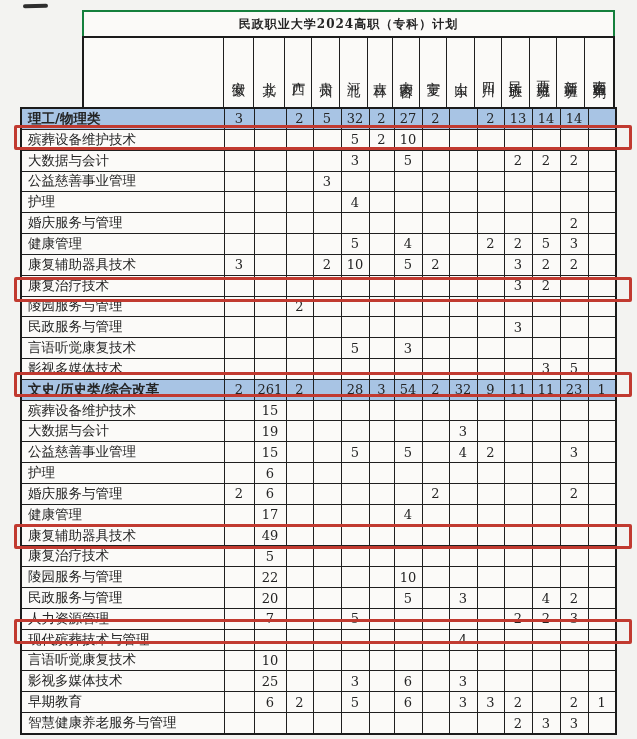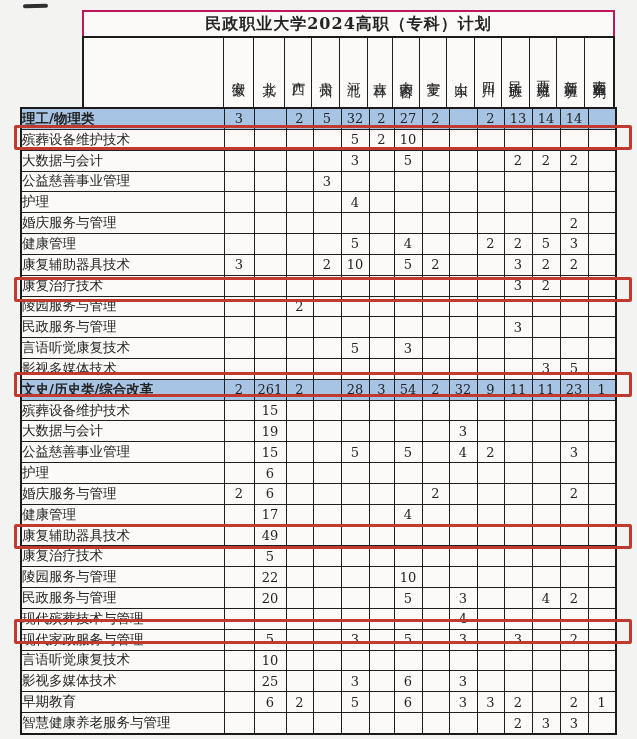--- a/index.html
+++ b/index.html
@@ -11,24 +11,24 @@
   }
   #wrap{position:absolute;left:0;top:0;width:637px;height:739px;}
 
   .artifact{
     position:absolute;left:23px;top:4px;width:25px;height:4px;
     background:#2e2e2e;transform:rotate(-1.5deg);border-radius:2px;
   }
 
   .title-box{
     position:absolute;left:82px;top:10px;width:533px;height:28px;
-    border:2px solid #be185d;box-sizing:border-box;
+    border:2px solid #15803d;box-sizing:border-box;
     background:#fbfaf8;
     display:flex;align-items:center;justify-content:center;
-    font-weight:bold;font-size:16px;letter-spacing:1px;
+    font-weight:bold;font-size:12px;letter-spacing:1px;
   }
 
   .header-box{
     position:absolute;left:82px;top:36px;width:533px;height:73px;
     border:2px solid #1b1b1b;box-sizing:border-box;
     background:#fbfaf8;
     display:flex;
   }
   .header-box .hcell{
     box-sizing:border-box;border-right:1px solid #1f1f1f;
@@ -49,21 +49,21 @@
     background:#fbfaf8;
     border:2px solid #1b1b1b;
   }
   #body-table td{
     border:1px solid #1f1f1f;
     padding:0;overflow:hidden;white-space:nowrap;
     font-size:13px;text-align:center;vertical-align:middle;
     height:17px;
   }
   #body-table td.label{
-    text-align:left;font-size:13.5px;
+    text-align:left;padding-left:6px;font-size:13.5px;
   }
   #body-table tr.section-head td{
     background:#a8c4e4;
   }
   #body-table tr.section-head td.label{font-weight:bold;}
 
   .redbox{
     position:absolute;border:3px solid #c13a30;border-radius:2px;
     box-sizing:border-box;pointer-events:none;background:transparent;
   }
@@ -545,52 +545,52 @@
           <td class="num"></td>
           <td class="num">5</td>
           <td class="num"></td>
           <td class="num">3</td>
           <td class="num"></td>
           <td class="num"></td>
           <td class="num">4</td>
           <td class="num">2</td>
           <td class="num"></td>
         </tr>
+        <tr>
+          <td class="label">人力资源管理</td>
+          <td class="num"></td>
+          <td class="num">7</td>
+          <td class="num"></td>
+          <td class="num"></td>
+          <td class="num">5</td>
+          <td class="num"></td>
+          <td class="num"></td>
+          <td class="num"></td>
+          <td class="num"></td>
+          <td class="num"></td>
+          <td class="num">2</td>
+          <td class="num">2</td>
+          <td class="num">3</td>
+          <td class="num"></td>
+        </tr>
         <tr class="hl">
           <td class="label">现代殡葬技术与管理</td>
           <td class="num"></td>
           <td class="num"></td>
           <td class="num"></td>
           <td class="num"></td>
           <td class="num"></td>
           <td class="num"></td>
           <td class="num"></td>
           <td class="num"></td>
           <td class="num">4</td>
           <td class="num"></td>
           <td class="num"></td>
           <td class="num"></td>
           <td class="num"></td>
-          <td class="num"></td>
-        </tr>
-        <tr>
-          <td class="label">现代家政服务与管理</td>
-          <td class="num"></td>
-          <td class="num">5</td>
-          <td class="num"></td>
-          <td class="num"></td>
-          <td class="num">3</td>
-          <td class="num"></td>
-          <td class="num">5</td>
-          <td class="num"></td>
-          <td class="num">3</td>
-          <td class="num"></td>
-          <td class="num">3</td>
-          <td class="num"></td>
-          <td class="num">2</td>
           <td class="num"></td>
         </tr>
         <tr>
           <td class="label">言语听觉康复技术</td>
           <td class="num"></td>
           <td class="num">10</td>
           <td class="num"></td>
           <td class="num"></td>
           <td class="num"></td>
           <td class="num"></td>

